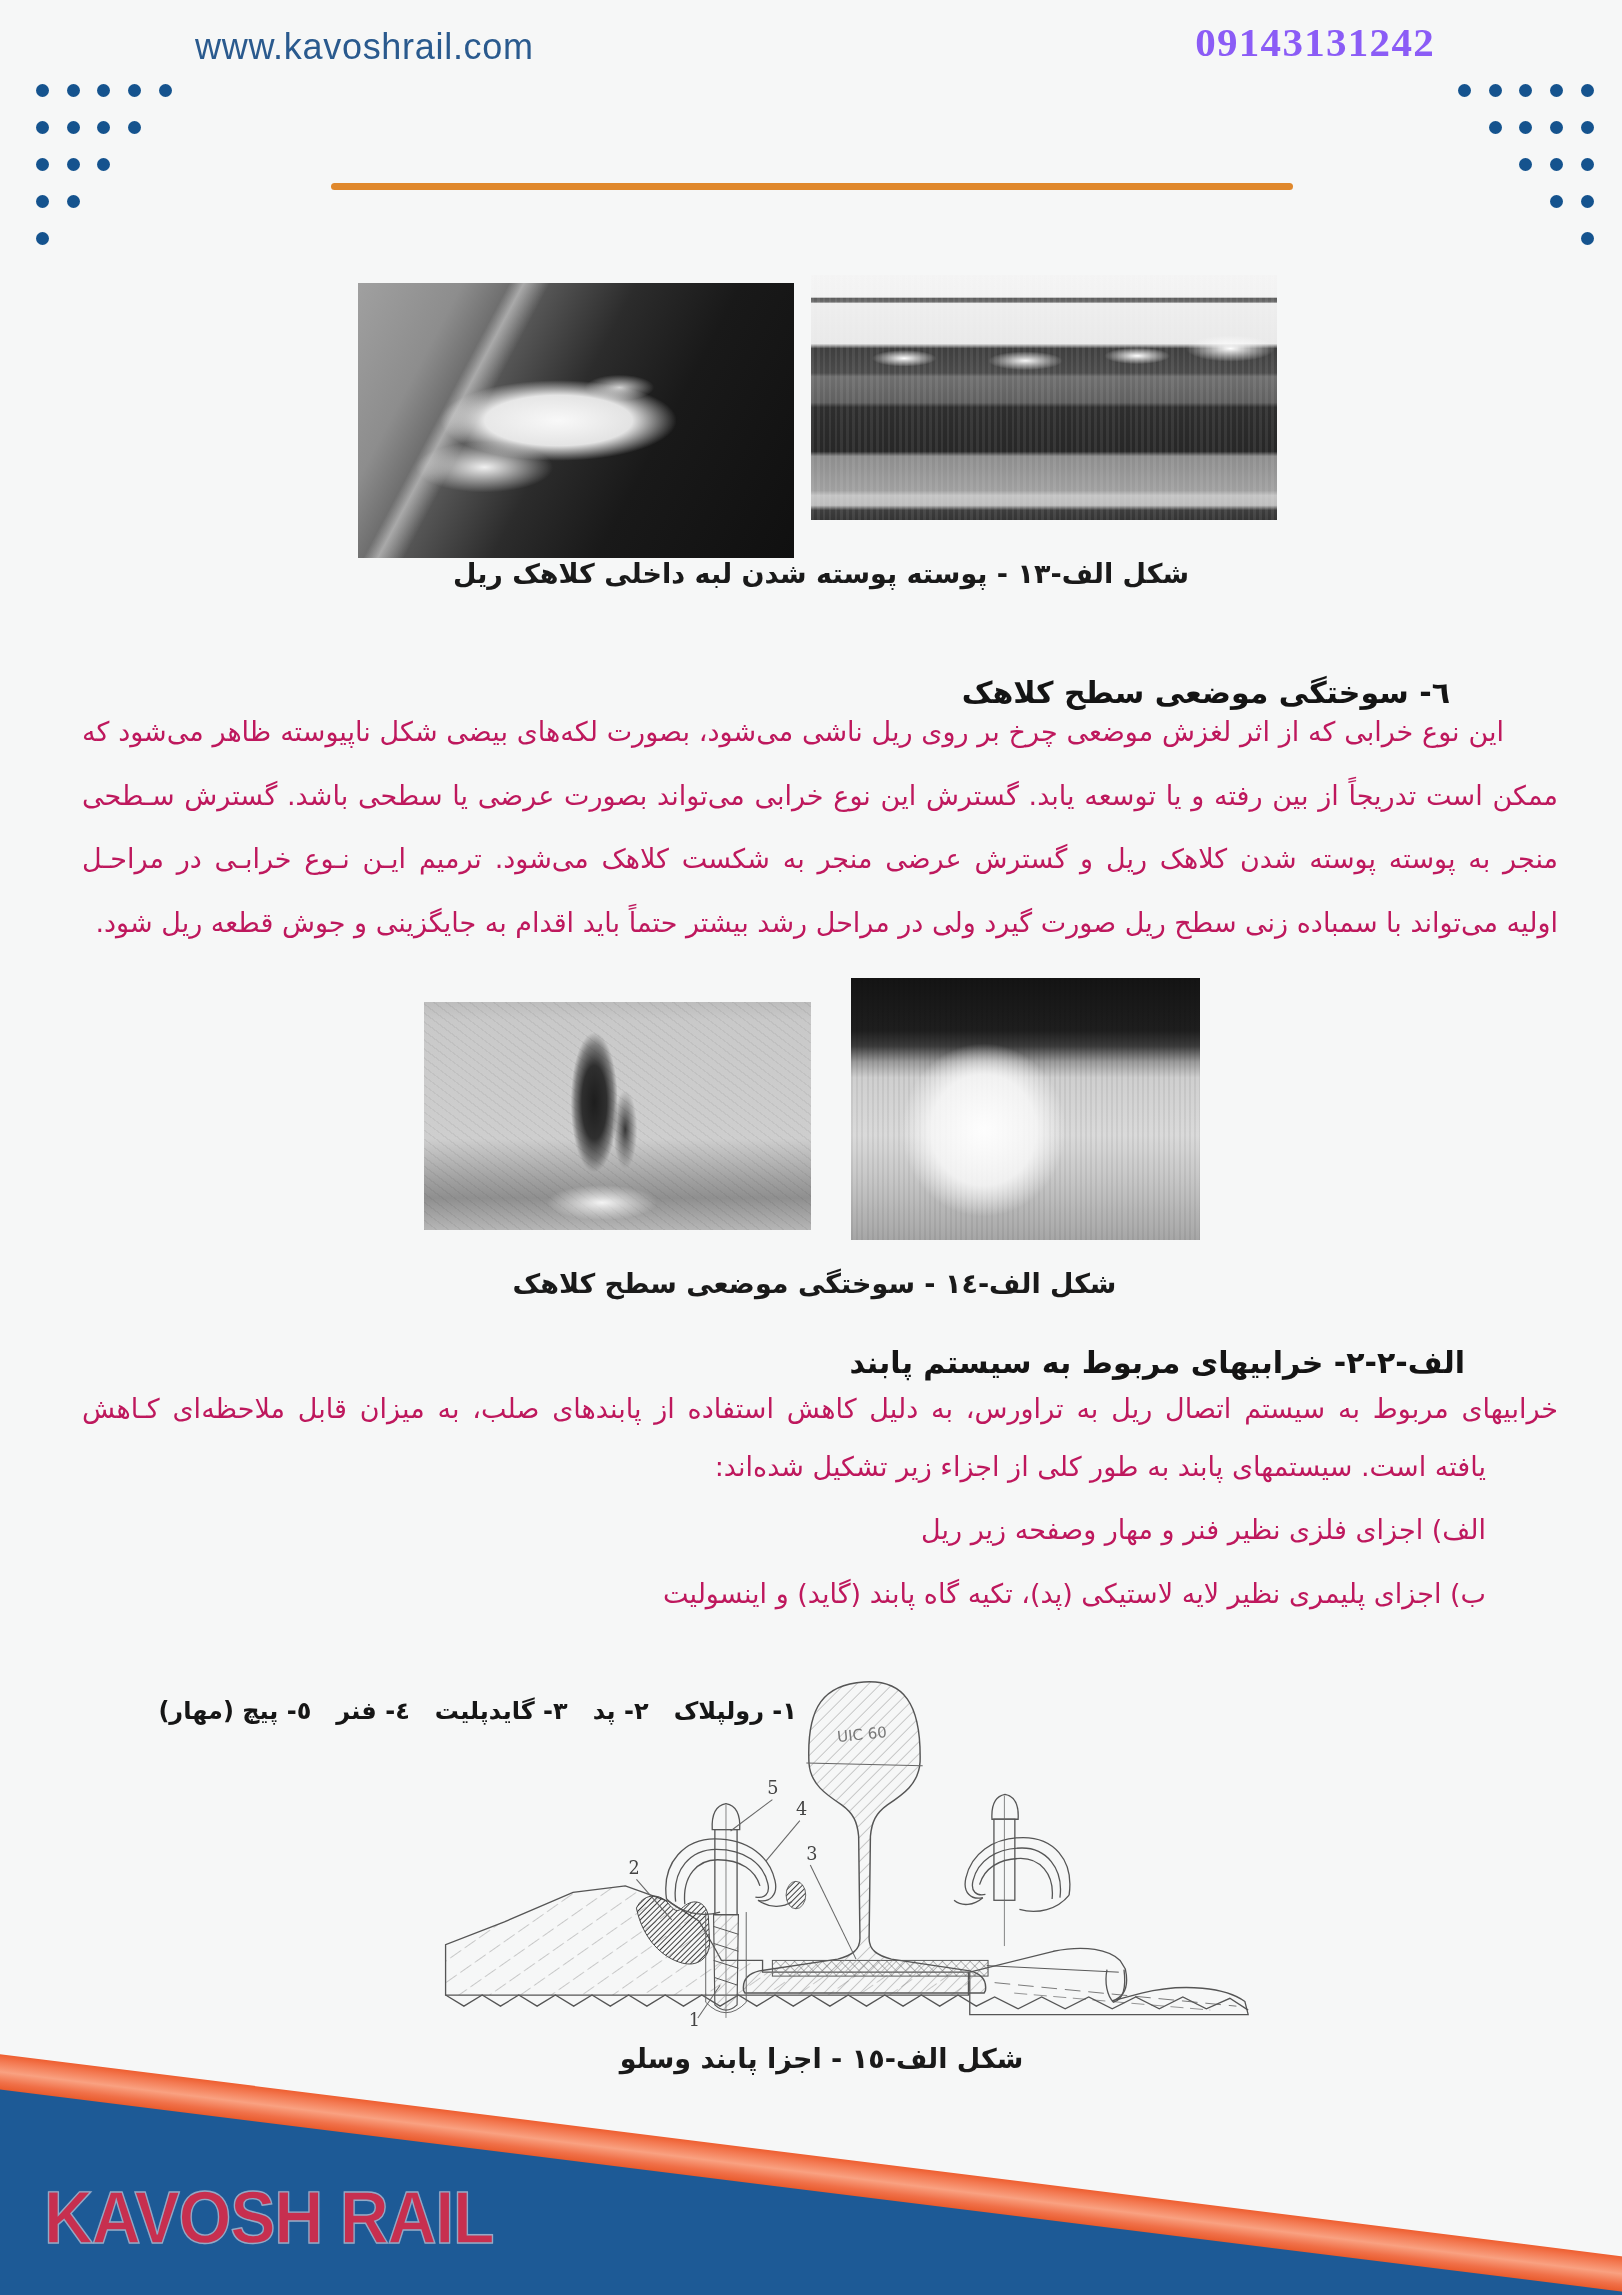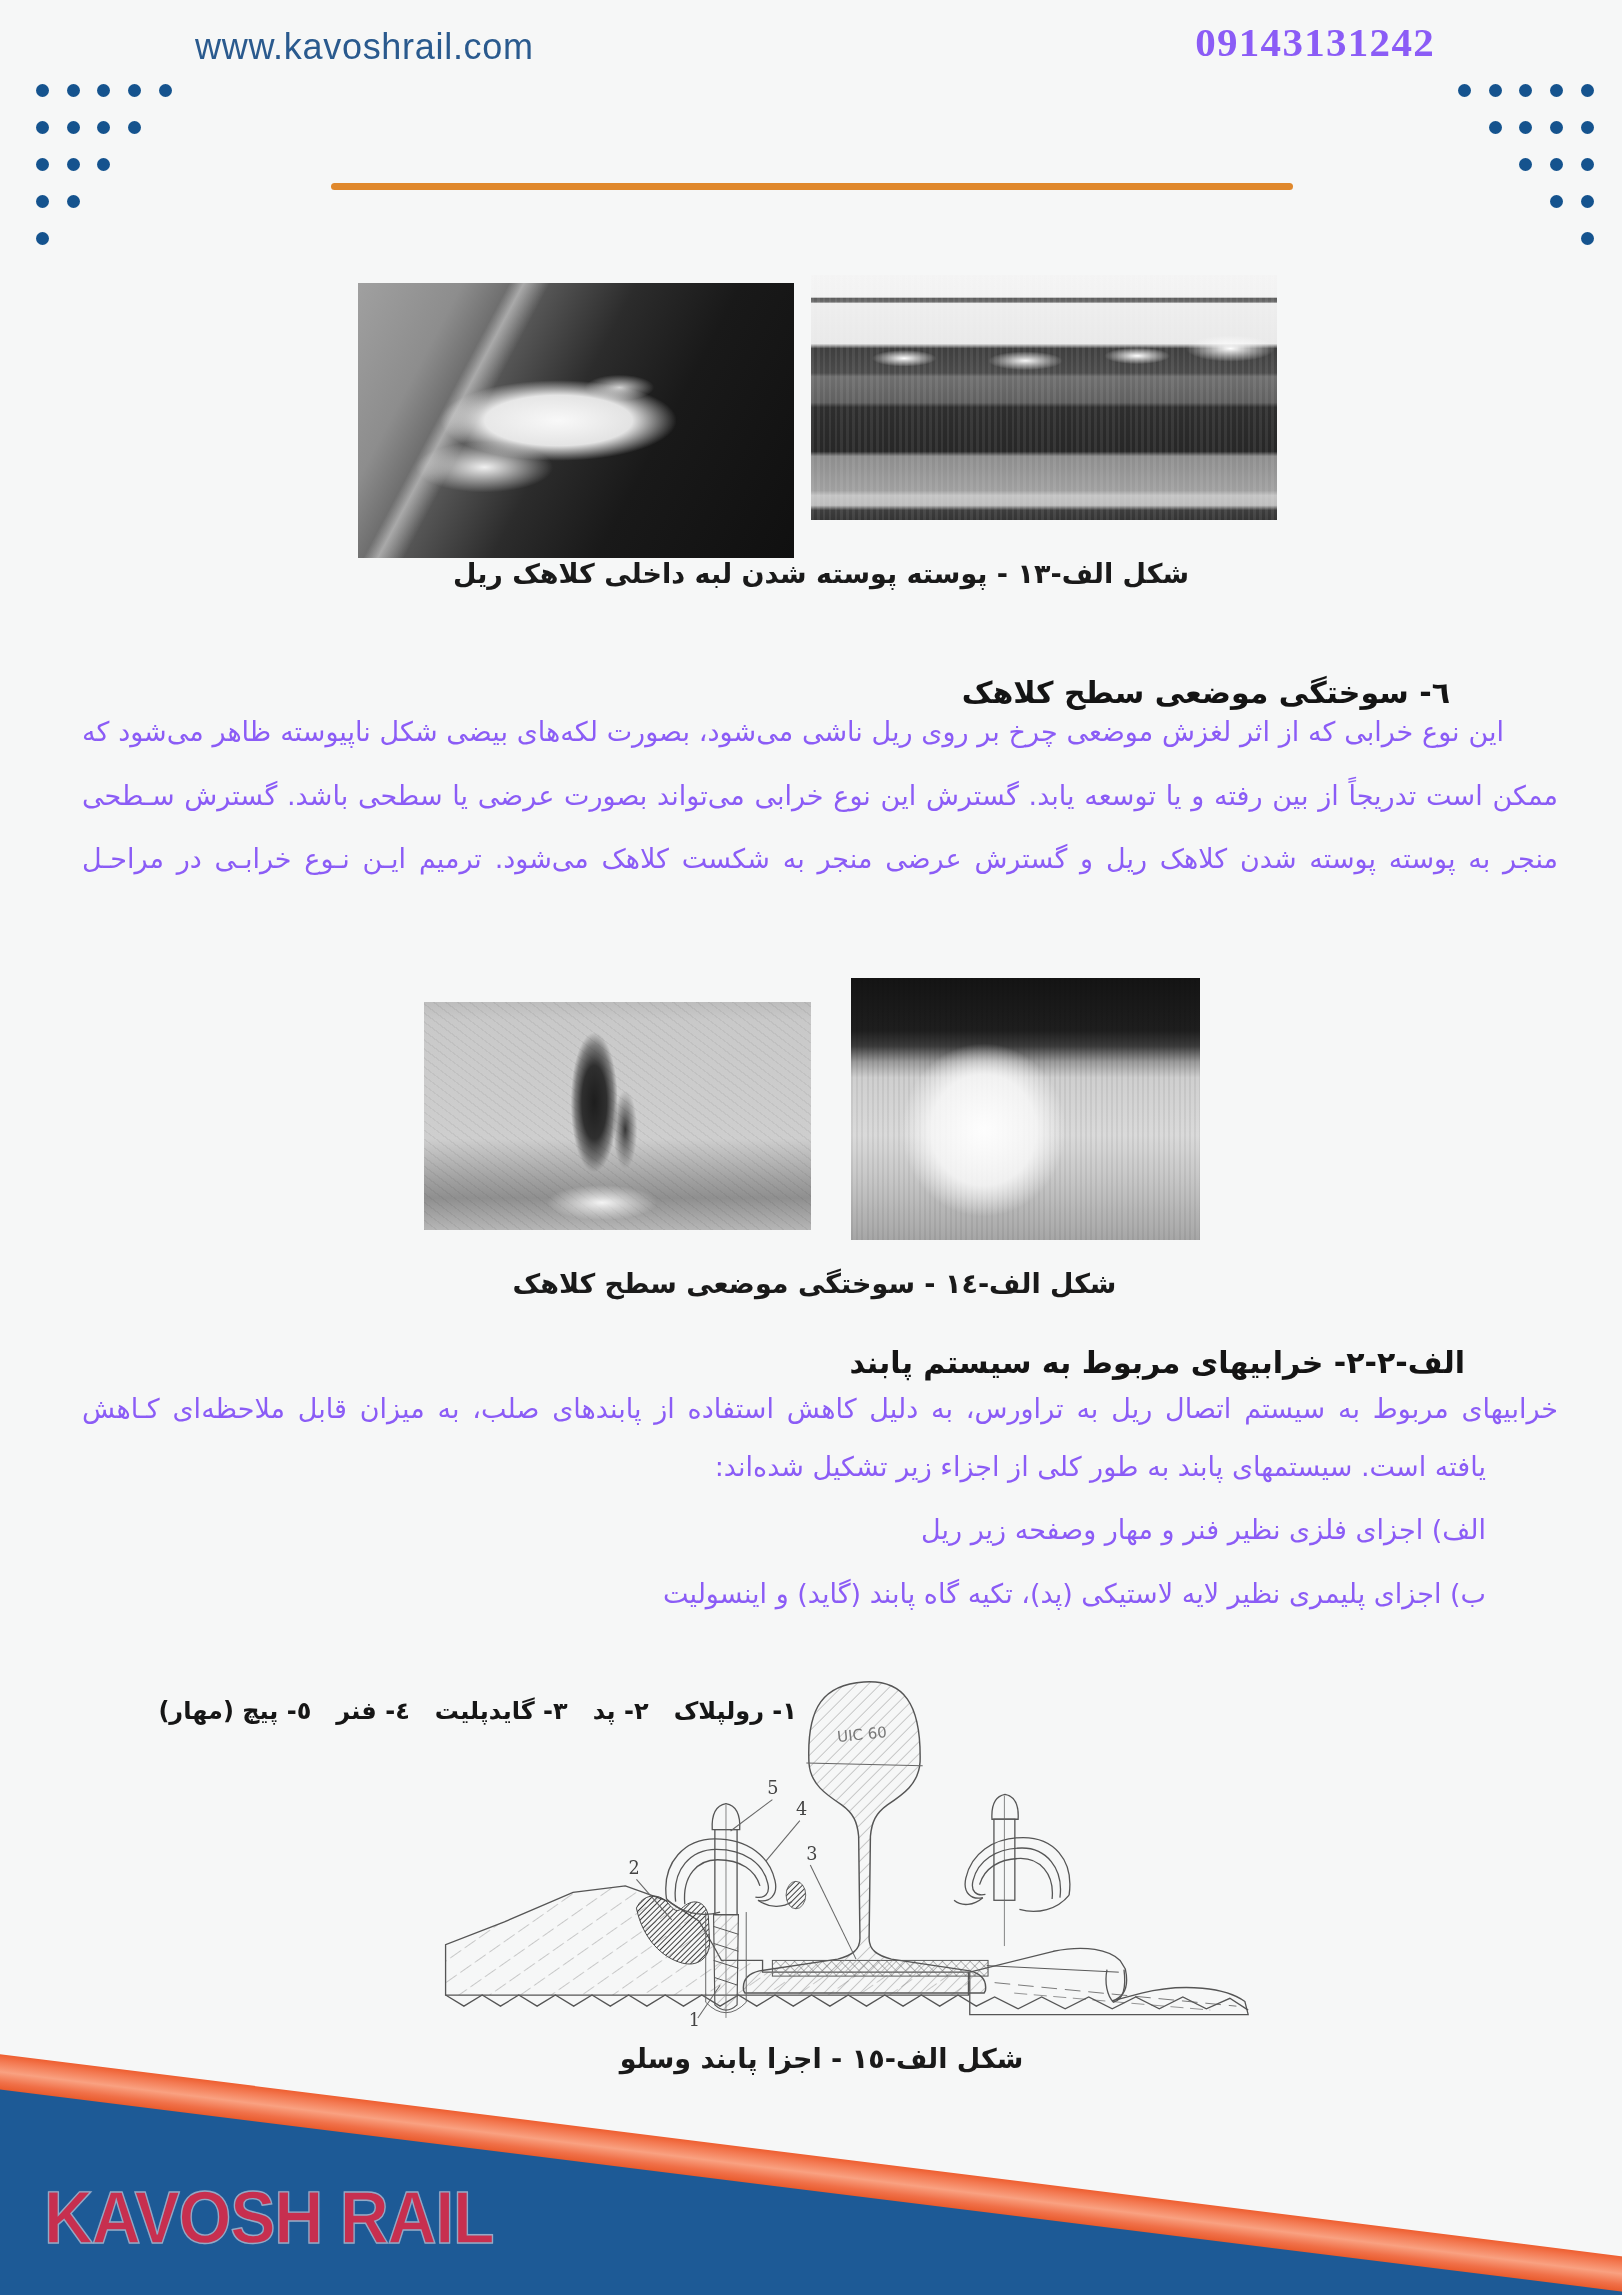--- a/index.html
+++ b/index.html
@@ -85,21 +85,21 @@
   .cap14{left:327px;width:975px;top:1268px;}
   .cap15{left:393px;width:857px;top:2043px;}
   .heading{
     position:absolute;direction:rtl;white-space:nowrap;
     font-size:30px;font-weight:bold;color:#141414;
   }
   .h6{right:173px;top:652px;margin-top:23px;}
   .ha22{right:158px;top:1345px;}
   .para{
     position:absolute;left:82px;width:1476px;direction:rtl;
-    font-size:27px;color:#8b5cf6;
+    font-size:27px;color:#be185d;
   }
   .pline{height:34px;line-height:34px;text-align:justify;text-align-last:justify;white-space:nowrap;}
   .pline.natural{text-align:right;text-align-last:right;}
   .p1{top:715px;}
   .p1 .l1{margin-right:54px;margin-bottom:30px;}
   .p1 .l2{margin-bottom:29px;}
   .p1 .l3{margin-bottom:30px;}
   .p2l1{top:1392px;}
   .p2l2{top:1450px;}
   .itema{top:1513px;}
@@ -195,20 +195,21 @@
 
 <div class="photo f13l"></div>
 <div class="photo f13r"></div>
 <div class="caption cap13">شکل الف-١٣ - پوسته پوسته شدن لبه داخلی کلاهک ریل</div>
 
 <div class="heading h6">٦- سوختگی موضعی سطح کلاهک</div>
 <div class="para p1">
   <div class="pline l1">این نوع خرابی که از اثر لغزش موضعی چرخ بر روی ریل ناشی می‌شود، بصورت لکه‌های بیضی شکل ناپیوسته ظاهر می‌شود که</div>
   <div class="pline l2">ممکن است تدریجاً از بین رفته و یا توسعه یابد. گسترش این نوع خرابی می‌تواند بصورت عرضی یا سطحی باشد. گسترش سـطحی</div>
   <div class="pline l3">منجر به پوسته پوسته شدن کلاهک ریل و گسترش عرضی منجر به شکست کلاهک می‌شود. ترمیم ایـن نـوع خرابـی در مراحـل</div>
+  <div class="pline natural">اولیه می‌تواند با سمباده زنی سطح ریل صورت گیرد ولی در مراحل رشد بیشتر حتماً باید اقدام به جایگزینی و جوش قطعه ریل شود.</div>
 </div>
 
 <div class="photo f14l"></div>
 <div class="photo f14r"></div>
 <div class="caption cap14">شکل الف-١٤ - سوختگی موضعی سطح کلاهک</div>
 
 <div class="heading ha22">الف-٢-٢- خرابیهای مربوط به سیستم پابند</div>
 <div class="para p2l1">
   <div class="pline">خرابیهای مربوط به سیستم اتصال ریل به تراورس، به دلیل کاهش استفاده از پابندهای صلب، به میزان قابل ملاحظه‌ای کـاهش</div>
 </div>

